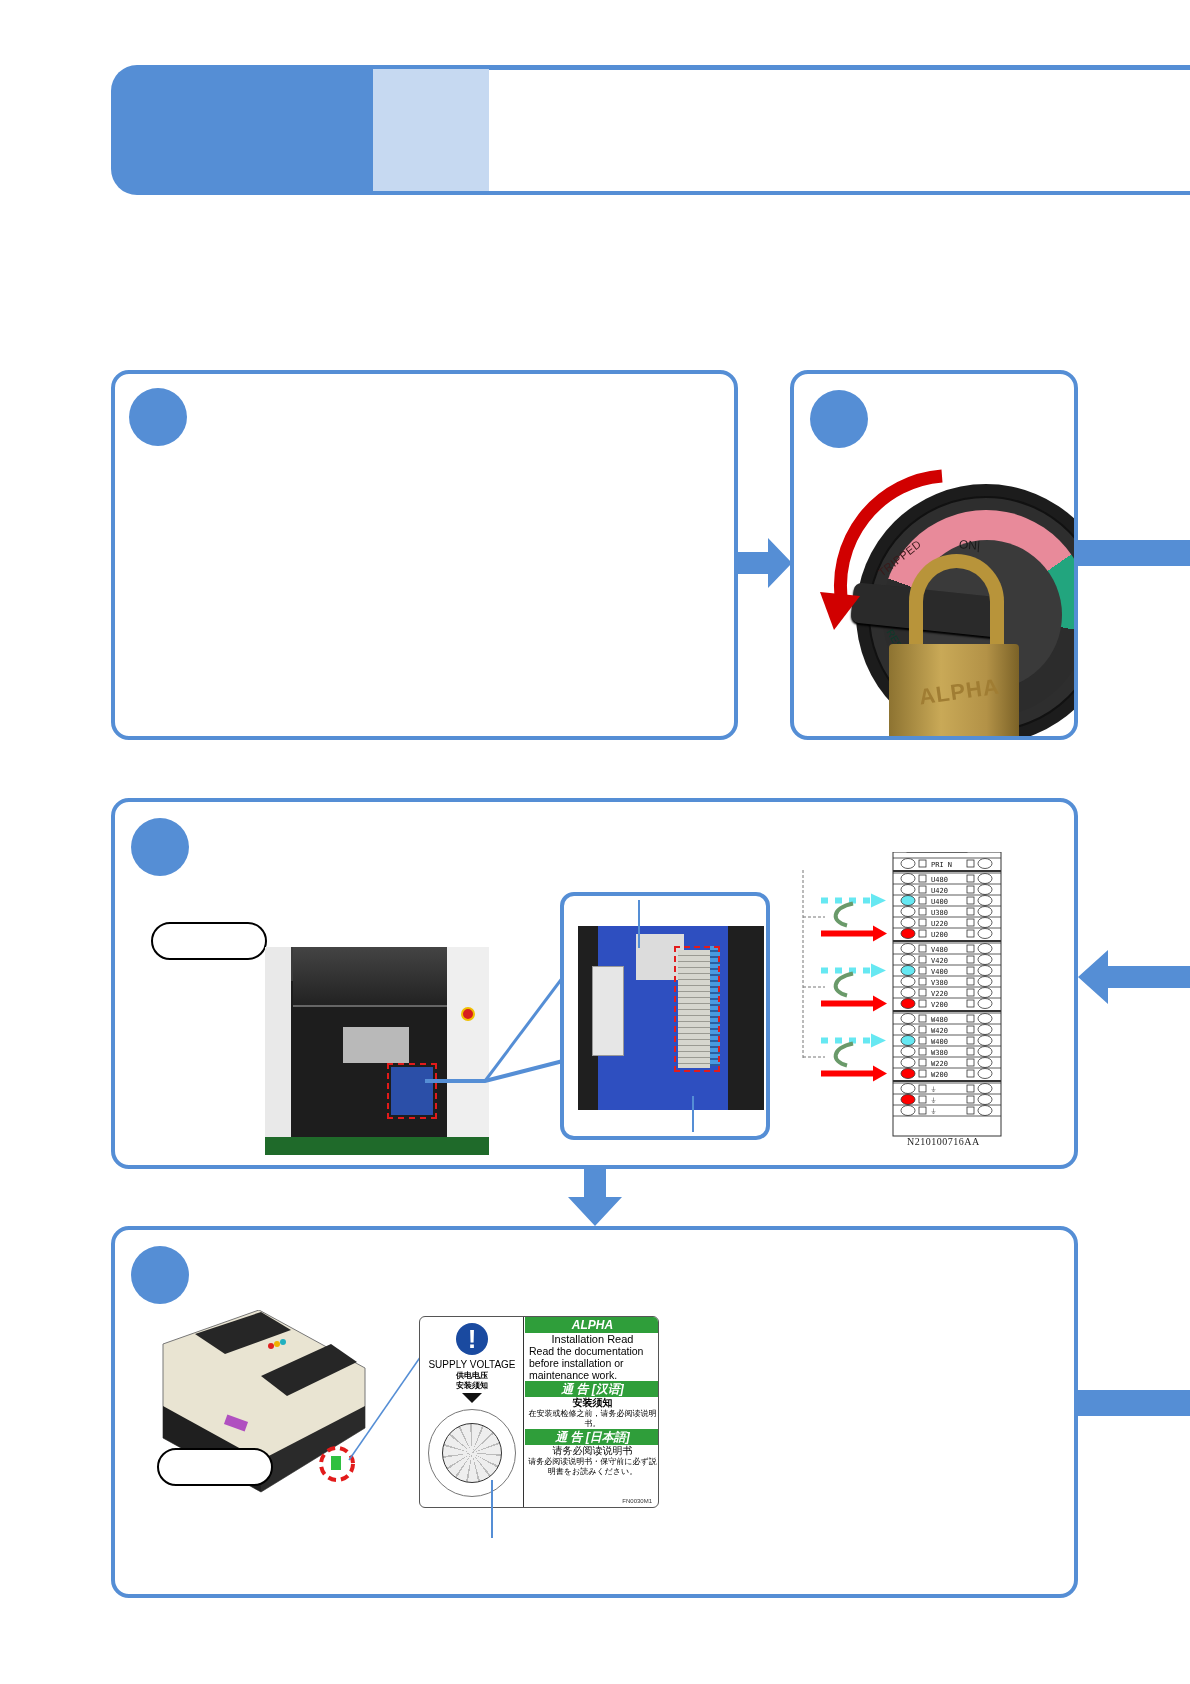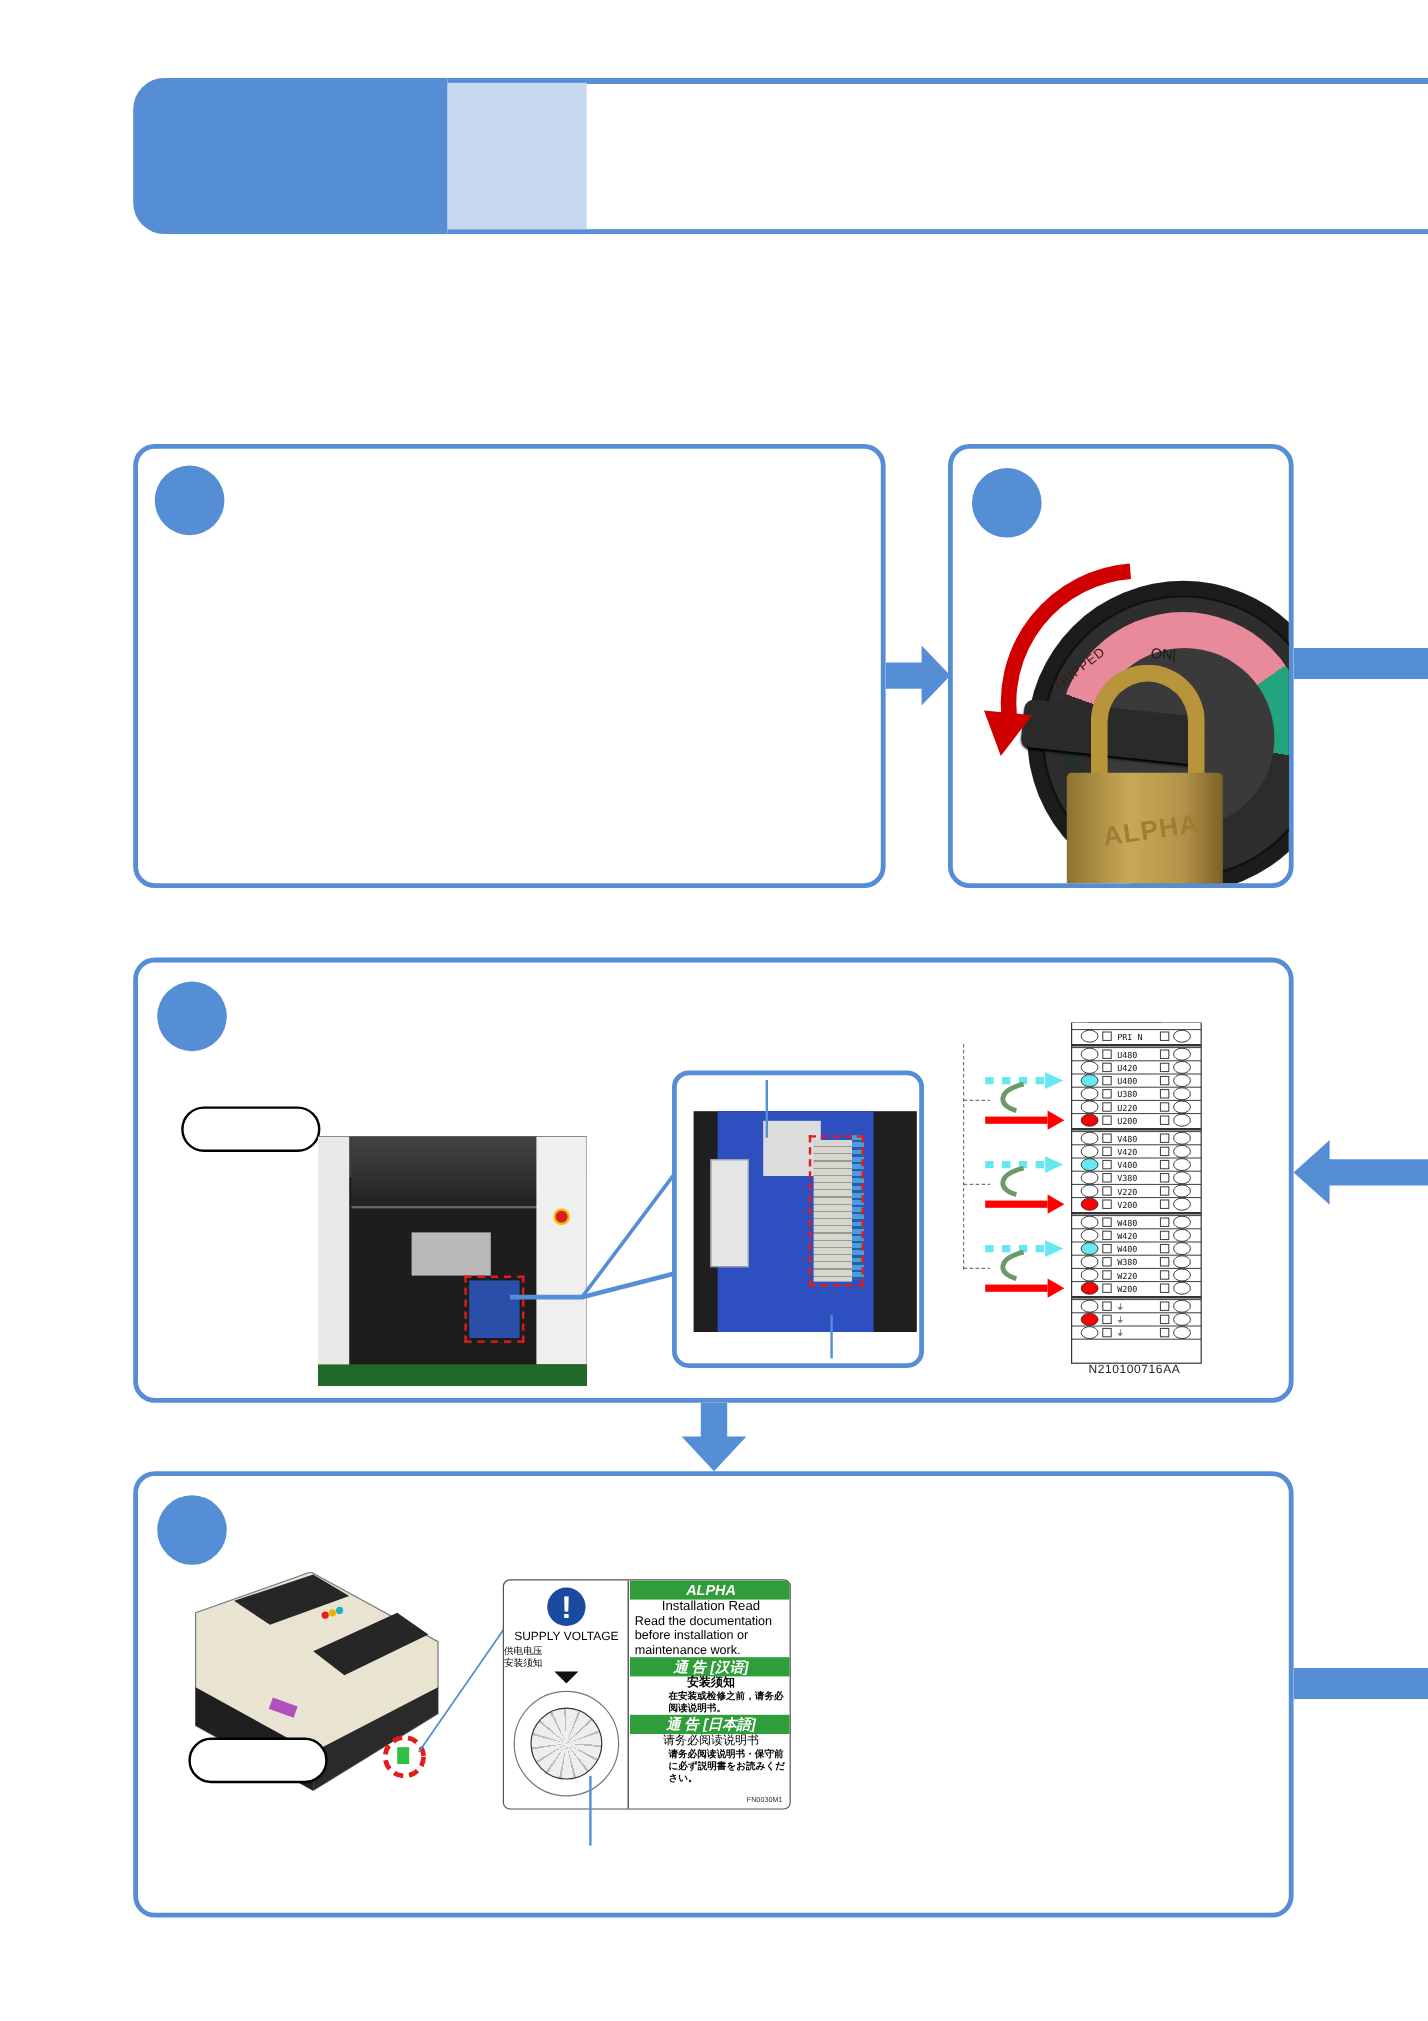--- a/index.html
+++ b/index.html
@@ -62,37 +62,37 @@
   .zp-transformer { position: absolute; left: 20px; top: 0; width: 130px; height: 184px; background: #2e4fc0; }
   .zp-plate { position: absolute; left: 58px; top: 8px; width: 48px; height: 46px; background: #dcdcdc; }
   .zp-terms { position: absolute; left: 100px; top: 24px; width: 32px; height: 118px; background: repeating-linear-gradient(#d6d6ce 0 5px, #9a9a92 5px 6px); }
   .zp-wires { position: absolute; left: 132px; top: 20px; width: 10px; height: 120px; background: repeating-linear-gradient(#4a9be0 0 4px, #2a5ea0 4px 6px); }
   .zp-breaker { position: absolute; left: 14px; top: 40px; width: 32px; height: 90px; background: #e6e6e6; border: 1px solid #999; }
   #dash-b { left: 96px; top: 20px; width: 46px; height: 126px; }
   .leader { position: absolute; background: #558ed5; width: 2px; }
 
   
   .term-wrap { position: absolute; left: 676px; top: 50px; width: 216px; height: 300px; }
-  .term-code { position: absolute; left: 116px; top: 284px; font-size: 10px; color: #222; font-family: Liberation Sans, sans-serif; letter-spacing: 0.5px; }
+  .term-code { position: absolute; left: 116px; top: 284px; font-size: 10px; color: #222; font-family: Liberation Serif, serif; letter-spacing: 0.5px; }
 
   
   .iso-machine { position: absolute; left: 36px; top: 80px; width: 224px; height: 200px; }
   .notice { position: absolute; left: 304px; top: 86px; width: 240px; height: 192px; border: 1px solid #555; border-radius: 6px; background: #fff; overflow: hidden; }
   .notice-left { position: absolute; left: 0; top: 0; width: 104px; height: 192px; border-right: 1px solid #333; }
   .notice-icon { position: absolute; left: 36px; top: 6px; width: 32px; height: 32px; border-radius: 50%; background: #1a4aa0; color: #fff; font-weight: bold; text-align: center; line-height: 32px; font-size: 26px; }
   .notice-supply { position: absolute; left: 0; top: 42px; width: 104px; text-align: center; font-size: 10px; line-height: 11px; }
-  .notice-cn { position: absolute; left: 0; top: 54px; width: 104px; font-size: 8px; line-height: 10px; font-weight: normal; }
+  .notice-cn { position: absolute; left: 0; top: 54px; width: 104px; text-align: center; font-size: 8px; line-height: 10px; font-weight: bold; }
   .notice-tri { position: absolute; left: 42px; top: 76px; width: 0; height: 0; border-left: 10px solid transparent; border-right: 10px solid transparent; border-top: 10px solid #111; }
   .notice-dial { position: absolute; left: 8px; top: 92px; width: 88px; height: 88px; border-radius: 50%; border: 1px solid #777; }
   .notice-dial-inner { position: absolute; left: 22px; top: 106px; width: 60px; height: 60px; border-radius: 50%; border: 1px solid #333; background: repeating-conic-gradient(#eee 0deg 20deg, #bbb 20deg 24deg); }
   .notice-right { position: absolute; left: 105px; top: 0; width: 135px; height: 192px; }
   .nbar { width: 135px; height: 16px; background: #2f9e3a; color: #fff; font-style: italic; font-weight: bold; text-align: center; line-height: 16px; font-size: 12px; }
   .nt { text-align: center; font-size: 11px; line-height: 12px; }
   .nt-left { text-align: left; padding-left: 4px; font-size: 10.5px; line-height: 12px; }
-  .nt-sm { font-size: 8px; line-height: 10px; font-weight: bold; margin-left: 32px; }
+  .nt-sm { text-align: center; font-size: 8px; line-height: 10px; font-weight: normal; }
   .notice-code { position: absolute; right: 6px; bottom: 3px; font-size: 6px; color: #333; }
 </style>
 </head>
 <body>
 
 <div class="banner">
   <div class="banner-dark">
     <span></span>
   </div>
   <div class="banner-line-top"></div>

